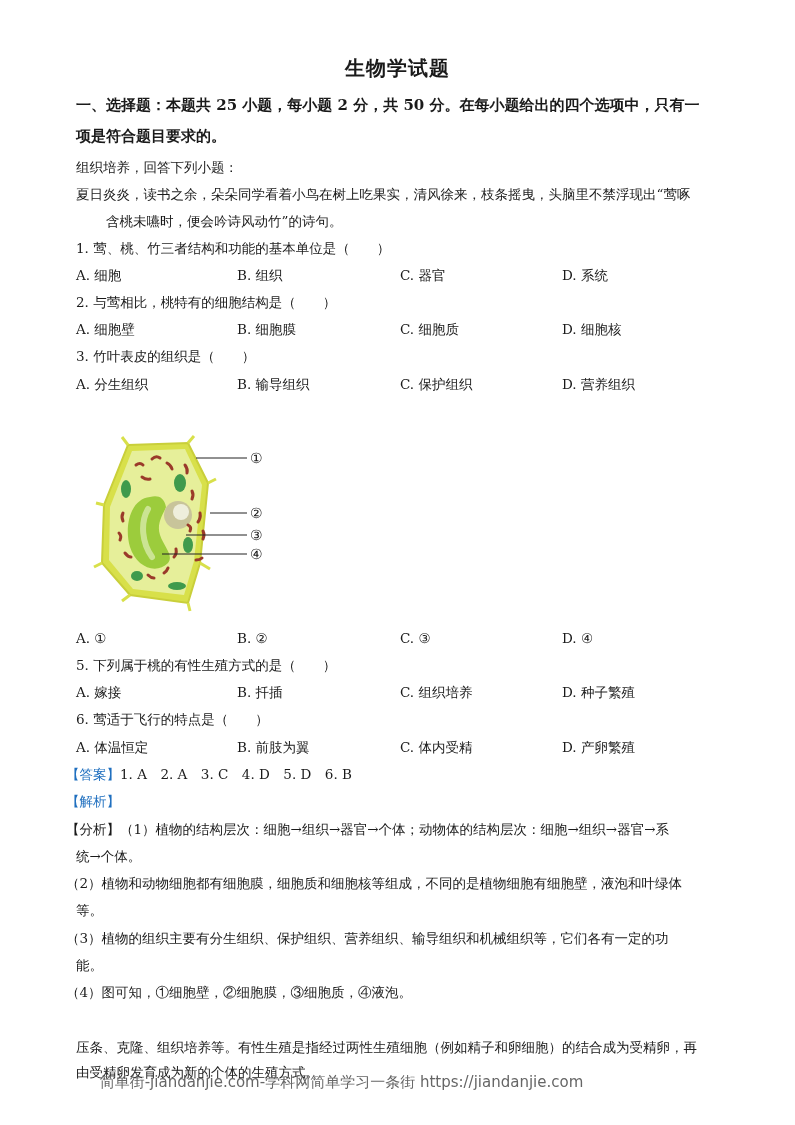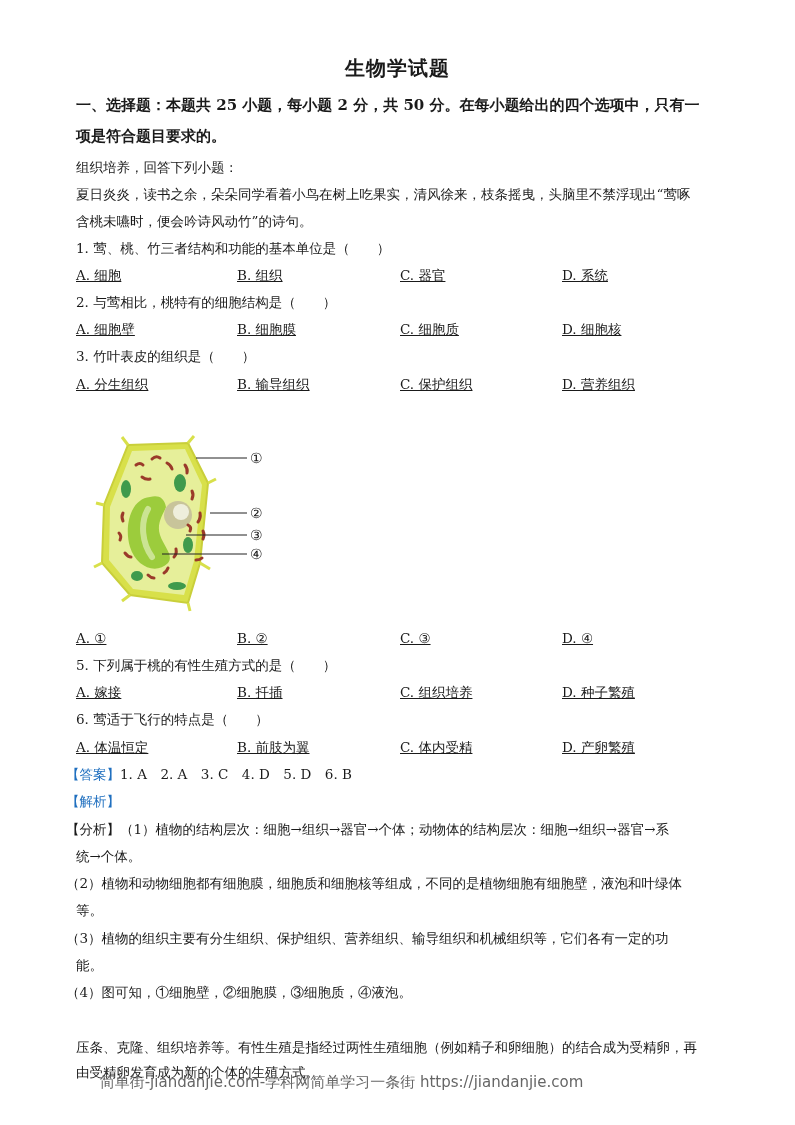--- a/index.html
+++ b/index.html
@@ -9,21 +9,21 @@
     color: #1a1a1a;
   }
   .page { position: absolute; left: 0; top: 0; width: 795px; height: 1125px; }
   .title {
     position: absolute; top: 55px; left: 0; width: 795px; text-align: center;
     font-size: 20px; font-weight: bold; letter-spacing: 1px;
   }
   .line { position: absolute; left: 76px; font-size: 13.5px; white-space: nowrap; line-height: 18px; }
   .bold { font-weight: bold; font-size: 15px; }
   .opts { position: absolute; left: 76px; width: 660px; font-size: 13.5px; line-height: 18px; }
-  .opt { position: absolute; white-space: nowrap; text-decoration: underline; }
+  .opt { position: absolute; white-space: nowrap; }
   .o0 { left: 0; } .o1 { left: 161px; } .o2 { left: 324px; } .o3 { left: 486px; }
   .blue { color: #1f6fbf; text-align: right; }
   .diagram { position: absolute; left: 90px; top: 435px; width: 200px; height: 180px; }
   .label-num { font-size: 14px; }
   .watermark {
     position: absolute; top: 1073px; left: 0; width: 683px; text-align: center;
     font-family: "DejaVu Sans", sans-serif; font-size: 15px; color: #666666;
   }
 </style>
 </head>
@@ -31,21 +31,21 @@
 
 <div class="page">
 
   <div class="title">生物学试题</div>
 
   <div class="line bold" style="top:96px;">一、选择题：本题共 25 小题，每小题 2 分，共 50 分。在每小题给出的四个选项中，只有一</div>
   <div class="line bold" style="top:127px;">项是符合题目要求的。</div>
 
   <div class="line" style="top:158px;">组织培养，回答下列小题：</div>
   <div class="line" style="top:185px;">夏日炎炎，读书之余，朵朵同学看着小鸟在树上吃果实，清风徐来，枝条摇曳，头脑里不禁浮现出“莺啄</div>
-  <div class="line" style="top:212px;">含桃未嚥时，便会吟诗风动竹”的诗句。</div>
+  <div class="line" style="top:212px;margin-left:30px;">含桃未嚥时，便会吟诗风动竹”的诗句。</div>
 
   <div class="line" style="top:239px;">1. 莺、桃、竹三者结构和功能的基本单位是（　　）</div>
   <div class="opts" style="top:266px;">
     <span class="opt o0">A. 细胞</span>
     <span class="opt o1">B. 组织</span>
     <span class="opt o2">C. 器官</span>
     <span class="opt o3">D. 系统</span>
   </div>
 
   <div class="line" style="top:293px;">2. 与莺相比，桃特有的细胞结构是（　　）</div>

